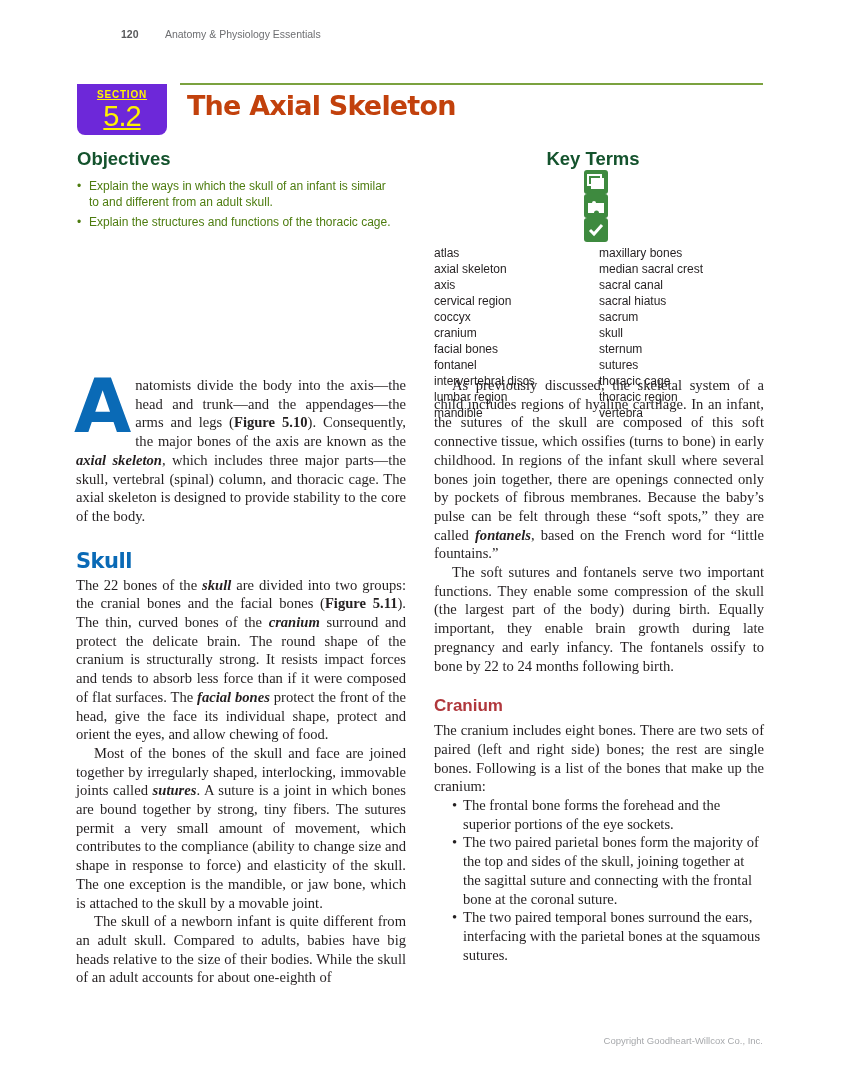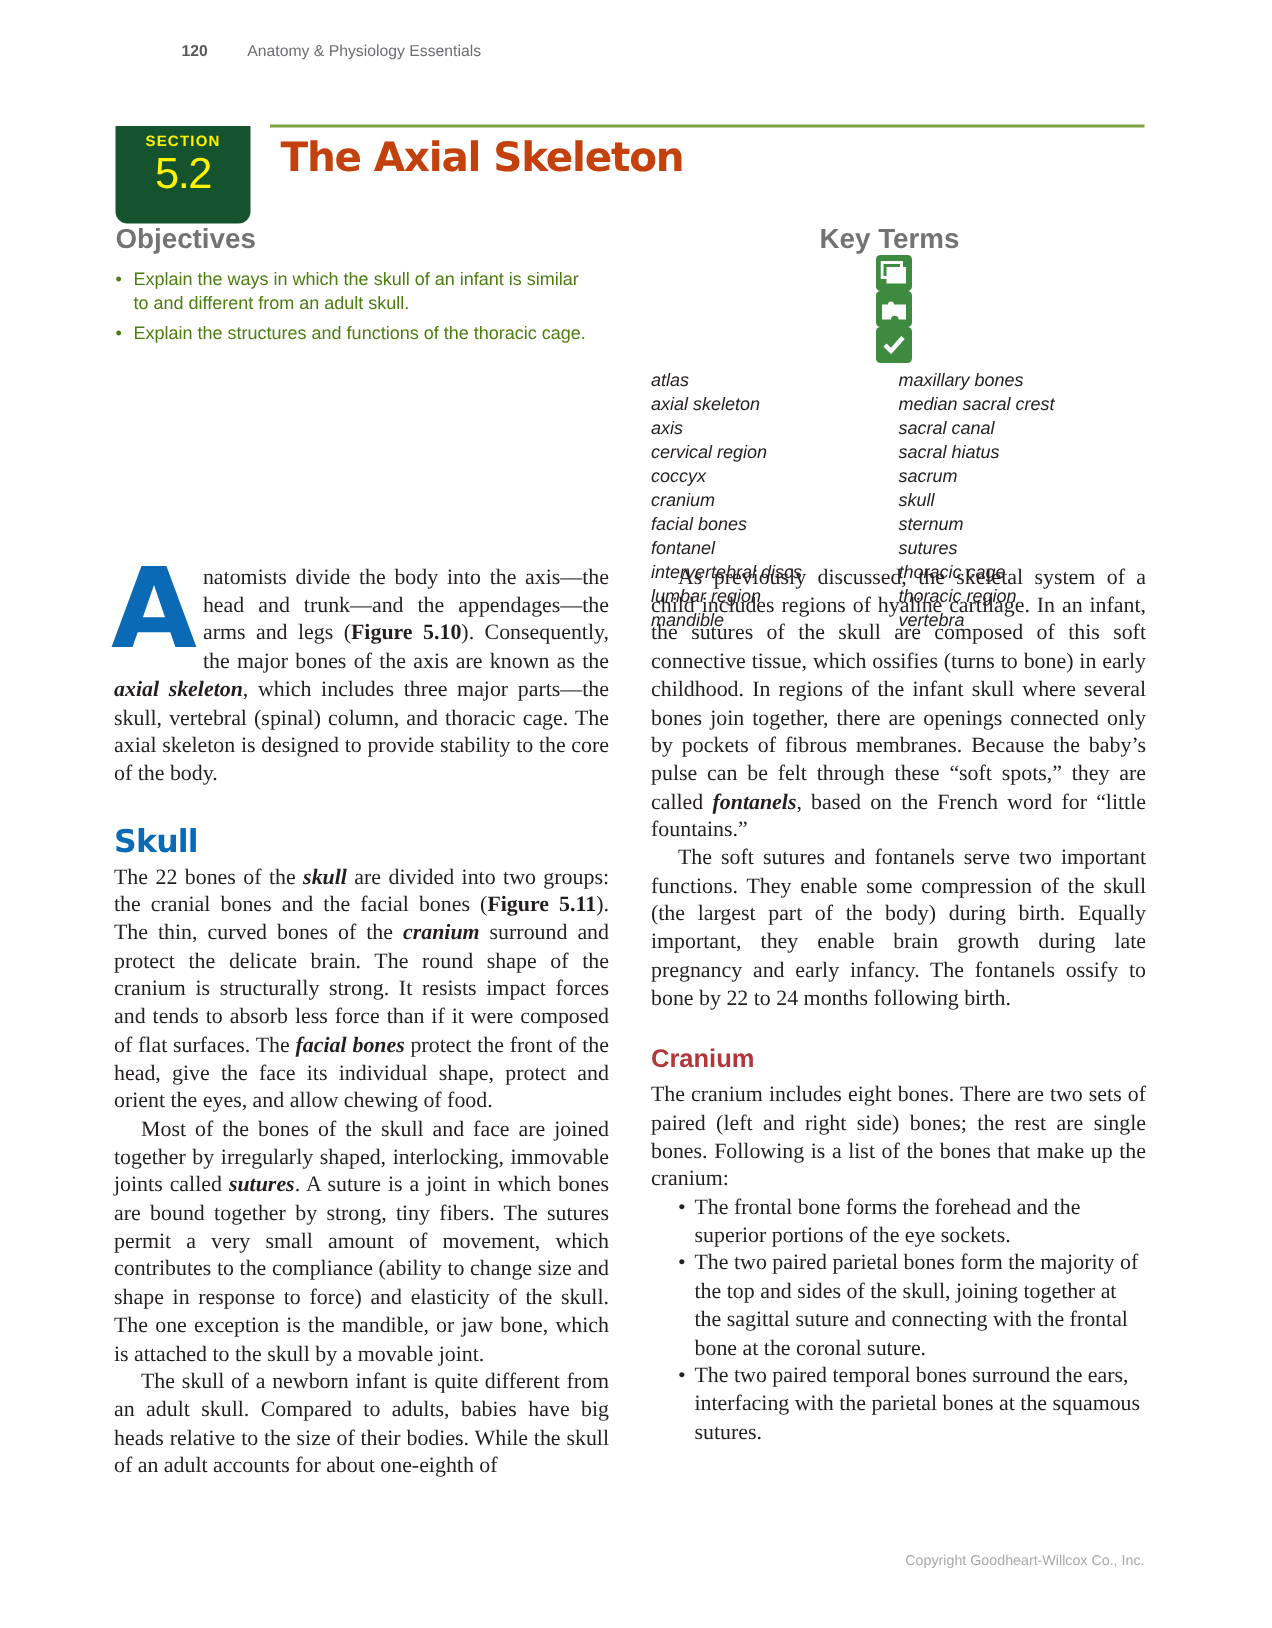--- a/index.html
+++ b/index.html
@@ -4,39 +4,39 @@
 <style>
   * { box-sizing: border-box; margin: 0; padding: 0; }
   html, body { width: 848px; height: 1085px; background: #ffffff; overflow: hidden; }
   body { position: relative; font-family: "Liberation Serif", "DejaVu Serif", serif; color: #231f20; }
 
   .running-head { position: absolute; left: 77px; top: 28px; font-family: "Liberation Sans", sans-serif; font-size: 10.5px; color: #6d6e71; margin-left: 44px; }
   .running-head .pgnum { font-weight: bold; color: #58595b; margin-right: 24px; }
 
   .rule { position: absolute; left: 180px; top: 83px; width: 583px; height: 1.5px; background: #7ba23f; }
 
-  .section-badge { position: absolute; left: 77px; top: 84px; width: 90px; height: 65px; background: #14532d; border-radius: 0 0 8px 8px; text-align: center; color: #fff200; font-family: "Liberation Sans", sans-serif; }
+  .section-badge { position: absolute; left: 77px; top: 84px; width: 90px; height: 51px; background: #6d28d9; border-radius: 0 0 8px 8px; text-align: center; color: #fff200; font-family: "Liberation Sans", sans-serif; text-decoration: underline; }
   .section-badge .lbl { font-size: 10px; font-weight: bold; letter-spacing: 0.8px; padding-top: 5px; line-height: 12px; }
   .section-badge .num { font-size: 29px; line-height: 30px; letter-spacing: -1px; }
 
   .section-title { position: absolute; left: 187px; top: 90px; font-family: "DejaVu Sans", sans-serif; font-size: 27px; font-weight: bold; color: #c2410c; letter-spacing: -0.8px; }
 
-  .h-green { font-family: "Liberation Sans", sans-serif; font-size: 18.5px; font-weight: bold; color: #737373; }
+  .h-green { font-family: "Liberation Sans", sans-serif; font-size: 18.5px; font-weight: bold; color: #14532d; }
 
   .objectives { position: absolute; left: 77px; top: 148px; width: 320px; }
   .objectives ul { list-style: none; margin-top: 8px; }
   .objectives li { position: relative; padding-left: 12px; font-family: "Liberation Sans", sans-serif; font-size: 12px; line-height: 16px; color: #4d7c0f; margin-bottom: 4px; }
   .objectives li::before { content: "•"; position: absolute; left: 0; top: 0; }
 
   .keyterms { position: absolute; left: 434px; top: 144px; width: 330px; }
   .kt-head { display: flex; align-items: center; flex-direction: column; }
   .kt-head .h-green { margin-right: 12px; margin-top: 4px; }
   .kt-icon { width: 24px; height: 24px; background: #3e8a3f; border-radius: 3px; margin-right: 6px; display: flex; align-items: center; justify-content: center; }
   .kt-icon svg { display: block; }
-  .kt-cols { display: flex; margin-top: 3px; font-style: italic; }
+  .kt-cols { display: flex; margin-top: 3px; }
   .kt-col { width: 172px; }
   .kt-col div { font-family: "Liberation Sans", sans-serif; font-size: 12px; line-height: 16px; color: #231f20; }
 
   .body-col { position: absolute; width: 330px; font-size: 14.6px; line-height: 18.7px; text-align: justify; }
   .body-col p { margin: 0; }
   .body-col p.indent { text-indent: 18px; }
   .col-left { left: 76px; top: 376px; }
   .col-right { left: 434px; top: 376px; }
 
   .dropcap { float: left; font-family: "DejaVu Sans", sans-serif; font-weight: bold; color: #0a6ab6; font-size: 74px; line-height: 56px; height: 56px; margin: 2px 4px 0 -2px; }

